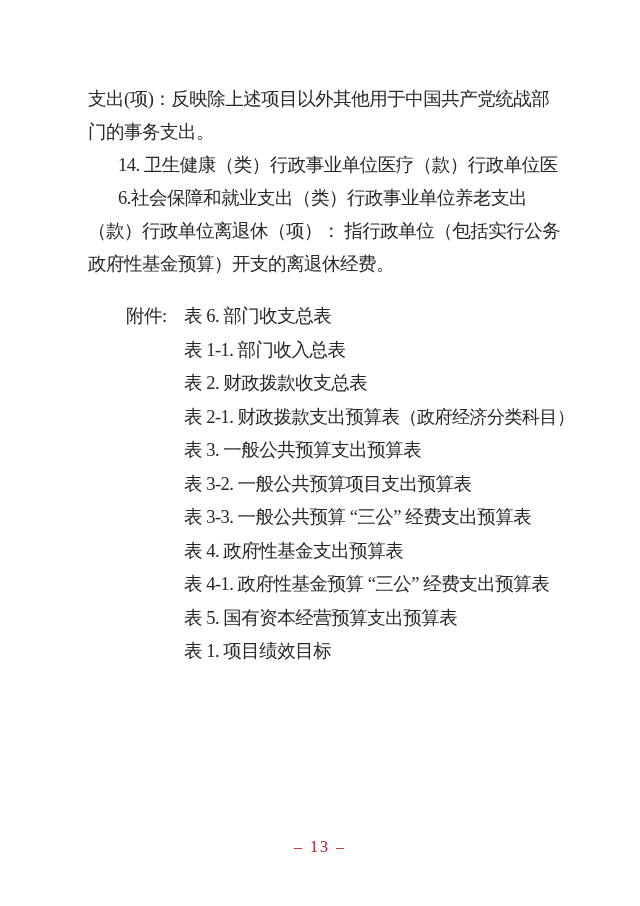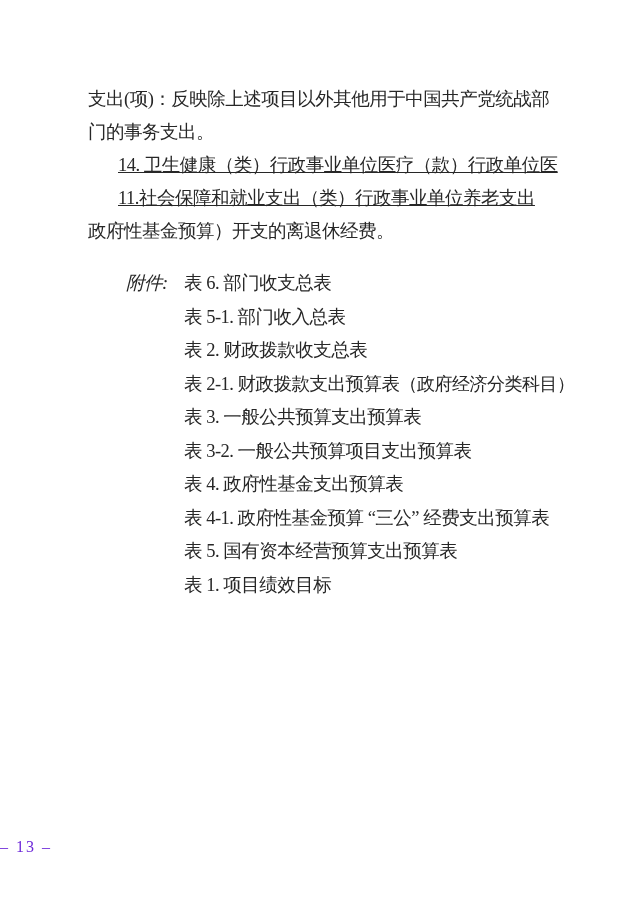--- a/index.html
+++ b/index.html
@@ -23,83 +23,86 @@
     right: 56px;
   }
   .bline {
     font-size: 18.5px;
     line-height: 33px;
     letter-spacing: -0.5px;
     white-space: nowrap;
   }
   .bline.indent {
     padding-left: 30px;
-    text-decoration: underline;
   }
   .attach {
     margin-top: 19px;
   }
   .attach-row {
     font-size: 18.5px;
     line-height: 33.5px;
     letter-spacing: -0.5px;
     padding-left: 96px;
     white-space: nowrap;
   }
   .attach-row.first {
     padding-left: 38px;
   }
   .attach-label {
     display: inline-block;
     width: 58px;
-    font-style: italic;
   }
   .attach-note {
     font-size: 18px;
   }
   .footer {
     position: absolute;
     top: 838px;
     left: 0;
     width: 100%;
+    text-align: center;
     font-size: 16px;
     letter-spacing: 2px;
-    color: #6d28d9;
+    color: #b91c1c;
   }
 </style>
 </head>
 <body>
 
 <div class="page">
   <div class="content">
 
     <div class="bline">支出(项)：反映除上述项目以外其他用于中国共产党统战部</div>
     <div class="bline">门的事务支出。</div>
     <div class="bline indent">14. 卫生健康（类）行政事业单位医疗（款）行政单位医</div>
-    <div class="bline indent">11.社会保障和就业支出（类）行政事业单位养老支出</div>
+    <div class="bline indent">6.社会保障和就业支出（类）行政事业单位养老支出</div>
+    <div class="bline">（款）行政单位离退休（项）： 指行政单位（包括实行公务</div>
     <div class="bline">政府性基金预算）开支的离退休经费。</div>
 
     <div class="attach">
       <div class="attach-row first">
         <span class="attach-label">附件:</span><span class="attach-text">表 6. 部门收支总表</span>
       </div>
       <div class="attach-row">
-        <span class="attach-text">表 5-1. 部门收入总表</span><span class="attach-note"></span>
+        <span class="attach-text">表 1-1. 部门收入总表</span><span class="attach-note"></span>
       </div>
       <div class="attach-row">
         <span class="attach-text">表 2. 财政拨款收支总表</span><span class="attach-note"></span>
       </div>
       <div class="attach-row">
         <span class="attach-text">表 2-1.  财政拨款支出预算表</span><span class="attach-note">（政府经济分类科目）</span>
       </div>
       <div class="attach-row">
         <span class="attach-text">表 3. 一般公共预算支出预算表</span><span class="attach-note"></span>
       </div>
       <div class="attach-row">
         <span class="attach-text">表 3-2. 一般公共预算项目支出预算表</span><span class="attach-note"></span>
+      </div>
+      <div class="attach-row">
+        <span class="attach-text">表 3-3. 一般公共预算 “三公” 经费支出预算表</span><span class="attach-note"></span>
       </div>
       <div class="attach-row">
         <span class="attach-text">表 4. 政府性基金支出预算表</span><span class="attach-note"></span>
       </div>
       <div class="attach-row">
         <span class="attach-text">表 4-1. 政府性基金预算 “三公” 经费支出预算表</span><span class="attach-note"></span>
       </div>
       <div class="attach-row">
         <span class="attach-text">表 5. 国有资本经营预算支出预算表</span><span class="attach-note"></span>
       </div>

